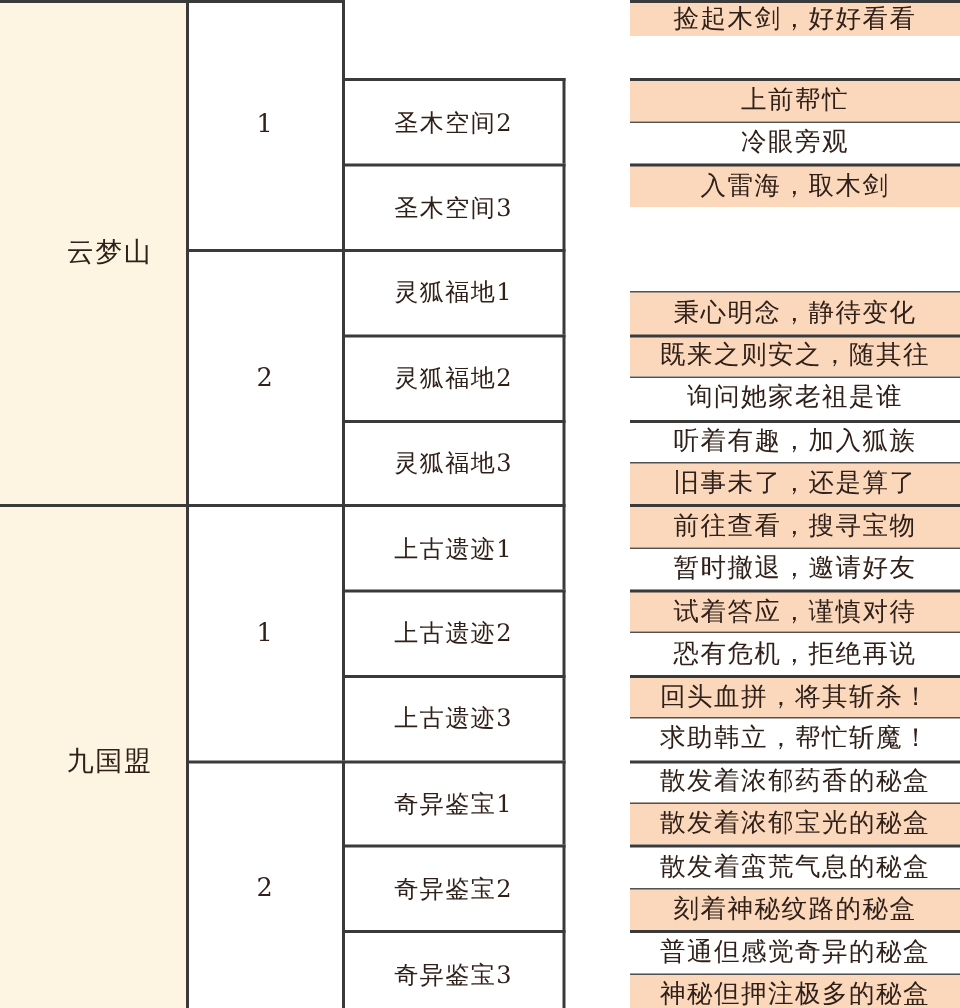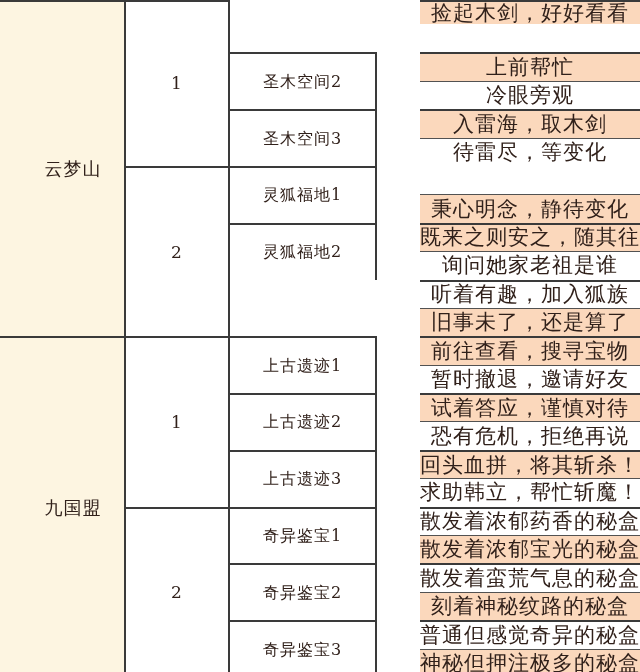--- a/index.html
+++ b/index.html
@@ -21,21 +21,21 @@
   .cell {
     display:flex; align-items:center; justify-content:center;
     line-height:1; letter-spacing:1px;
     box-sizing:border-box;
     overflow:hidden;
     white-space:nowrap;
   }
   .region  { grid-column:1; background:#fdf5e1; border-right:2px solid #3a3a3a; font-size:18px;padding-left:22px; }
   .num     { grid-column:2; background:#ffffff; border-right:2px solid #3a3a3a; font-size:17px; }
   .loc     { grid-column:3; background:#ffffff; border-right:2px solid #3a3a3a; font-size:16px; }
-  .choice  { grid-column:4; background:#ffffff; font-size:21px;margin-left:43px; }
+  .choice  { grid-column:4; background:#ffffff; font-size:17px;margin-left:43px; }
   .choice.hl { background:#fbd8bc; }
   .bt2 { border-top:2px solid #3a3a3a; }
   .bt1 { border-top:1px solid #525252; }
 </style>
 </head>
 <body>
 
 <div class="screen">
   <div class="grid">
 
@@ -44,32 +44,32 @@
 
     <div class="cell num bt2" style="grid-row:1/7">1</div>
     <div class="cell num bt2" style="grid-row:7/13">2</div>
     <div class="cell num bt2" style="grid-row:13/19">1</div>
     <div class="cell num bt2" style="grid-row:19/25">2</div>
 
     <div class="cell loc bt2" style="grid-row:3/5">圣木空间2</div>
     <div class="cell loc bt2" style="grid-row:5/7">圣木空间3</div>
     <div class="cell loc bt2" style="grid-row:7/9">灵狐福地1</div>
     <div class="cell loc bt2" style="grid-row:9/11">灵狐福地2</div>
+    <div class="cell loc bt2" style="grid-row:11/13">灵狐福地3</div>
     <div class="cell loc bt2" style="grid-row:13/15">上古遗迹1</div>
     <div class="cell loc bt2" style="grid-row:15/17">上古遗迹2</div>
     <div class="cell loc bt2" style="grid-row:17/19">上古遗迹3</div>
     <div class="cell loc bt2" style="grid-row:19/21">奇异鉴宝1</div>
     <div class="cell loc bt2" style="grid-row:21/23">奇异鉴宝2</div>
     <div class="cell loc bt2" style="grid-row:23/25">奇异鉴宝3</div>
 
     <div class="cell choice hl bt2" style="grid-row:1">捡起木剑，好好看看</div>
     <div class="cell choice hl bt2" style="grid-row:3">上前帮忙</div>
     <div class="cell choice bt1" style="grid-row:4">冷眼旁观</div>
     <div class="cell choice hl bt2" style="grid-row:5">入雷海，取木剑</div>
-    <div class="cell choice bt1" style="grid-row:6">待雷尽，等变化</div>
     <div class="cell choice hl bt1" style="grid-row:8">秉心明念，静待变化</div>
     <div class="cell choice hl bt2" style="grid-row:9">既来之则安之，随其往</div>
     <div class="cell choice bt1" style="grid-row:10">询问她家老祖是谁</div>
     <div class="cell choice bt2" style="grid-row:11">听着有趣，加入狐族</div>
     <div class="cell choice hl bt1" style="grid-row:12">旧事未了，还是算了</div>
     <div class="cell choice hl bt2" style="grid-row:13">前往查看，搜寻宝物</div>
     <div class="cell choice bt1" style="grid-row:14">暂时撤退，邀请好友</div>
     <div class="cell choice hl bt2" style="grid-row:15">试着答应，谨慎对待</div>
     <div class="cell choice bt1" style="grid-row:16">恐有危机，拒绝再说</div>
     <div class="cell choice hl bt2" style="grid-row:17">回头血拼，将其斩杀！</div>

